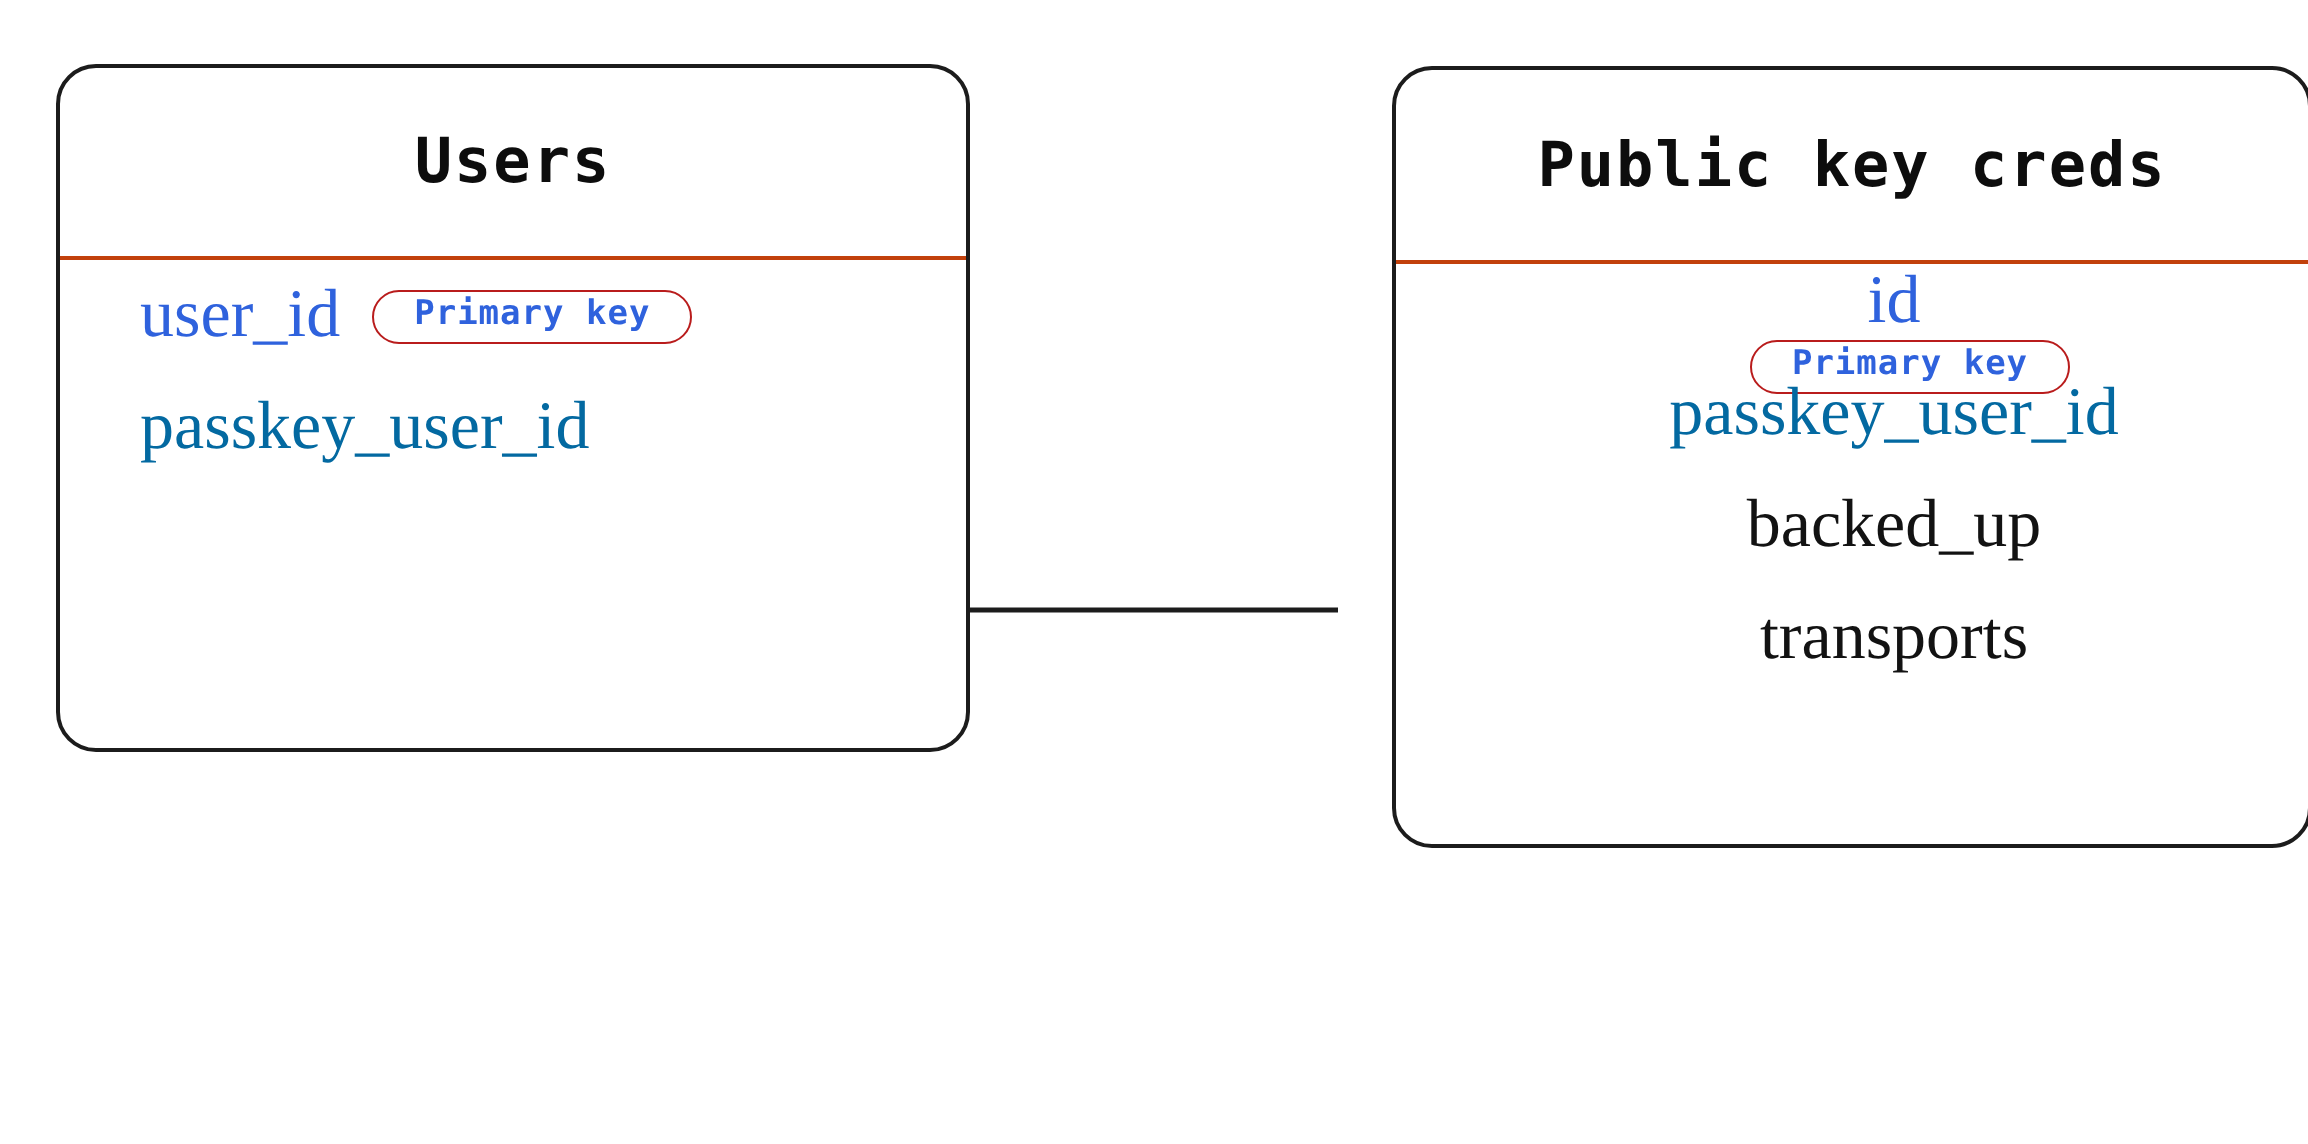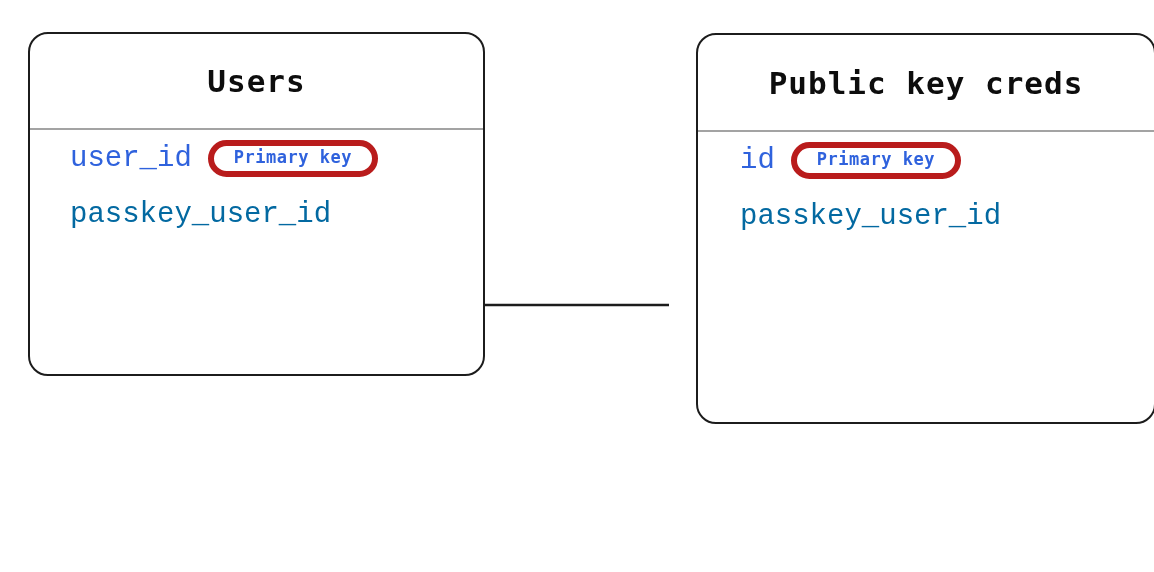--- a/index.html
+++ b/index.html
@@ -38,21 +38,21 @@
     border-radius: 20px;
     display: flex;
     flex-direction: column;
   }
   .entity-header {
     box-sizing: border-box;
     flex: 0 0 auto;
     display: flex;
     align-items: center;
     justify-content: center;
-    border-bottom: 2px solid #a3a3a3;
+    border-bottom: 2px solid #c2410c;
   }
   .entity-title {
     font-family: "DejaVu Sans Mono", "Liberation Mono", monospace;
     font-weight: bold;
     font-size: 31px;
     letter-spacing: 1px;
     color: #0d0d0d;
     white-space: nowrap;
   }
   .entity-fields {
@@ -62,40 +62,40 @@
     flex-direction: column;
   }
   .field-row {
     box-sizing: border-box;
     display: flex;
     align-items: center;
     height: 56px;
     padding-left: 40px;
   }
   .field-name {
-    font-family: Liberation Mono, monospace;
-    font-size: 29px;
+    font-family: Liberation Serif, serif;
+    font-size: 34px;
     color: #121212;
     white-space: nowrap;
     letter-spacing: 0px;
   }
   .field-name.is-key {
     color: #2f62dd;
   }
   .field-name.is-fk {
     color: #0369a1;
   }
   .badge {
     box-sizing: border-box;
     display: inline-flex;
     align-items: center;
     justify-content: center;
     margin-left: 16px;
     padding: 3px 20px 5px 20px;
-    border: 6px solid #b91c1c;
+    border: 1px solid #b91c1c;
     border-radius: 999px;
     color: #2f62dd;
     font-family: "DejaVu Sans Mono", "Liberation Mono", monospace;
     font-weight: bold;
     font-size: 17px;
     letter-spacing: 0.5px;
     white-space: nowrap;
     line-height: 1;
   }
 
@@ -108,21 +108,21 @@
   }
   #entity-users .entity-header { height: 96px; }
 
   #entity-public-key-creds {
     left: 696px;
     top: 33px;
     width: 460px;
     height: 391px;
   }
   #entity-public-key-creds .entity-header { height: 97px; }
-  #entity-public-key-creds .field-row { padding-left: 42px; }
+  #entity-public-key-creds .field-row { padding-left: 42px; flex-direction: column; }
 </style>
 </head>
 <body>
 
 <div id="canvas">
 
   <svg class="connector-layer" viewBox="0 0 1154 572" width="1154" height="572" xmlns="http://www.w3.org/2000/svg">
     <line x1="484" y1="305" x2="669" y2="305" stroke="#1c1c1c" stroke-width="2.5" stroke-linecap="butt"></line>
   </svg>
 
@@ -154,19 +154,25 @@
       <div class="field-row">
         <span class="field-name is-key">id</span>
         <span class="badge">Primary key</span>
       </div>
 
 
       <div class="field-row">
         <span class="field-name is-fk">passkey_user_id</span>
       </div>
 
+      <div class="field-row">
+        <span class="field-name">backed_up</span>
+      </div>
 
 
+      <div class="field-row">
+        <span class="field-name">transports</span>
+      </div>
 
     </div>
   </div>
 
 </div>
 
 </body></html>

